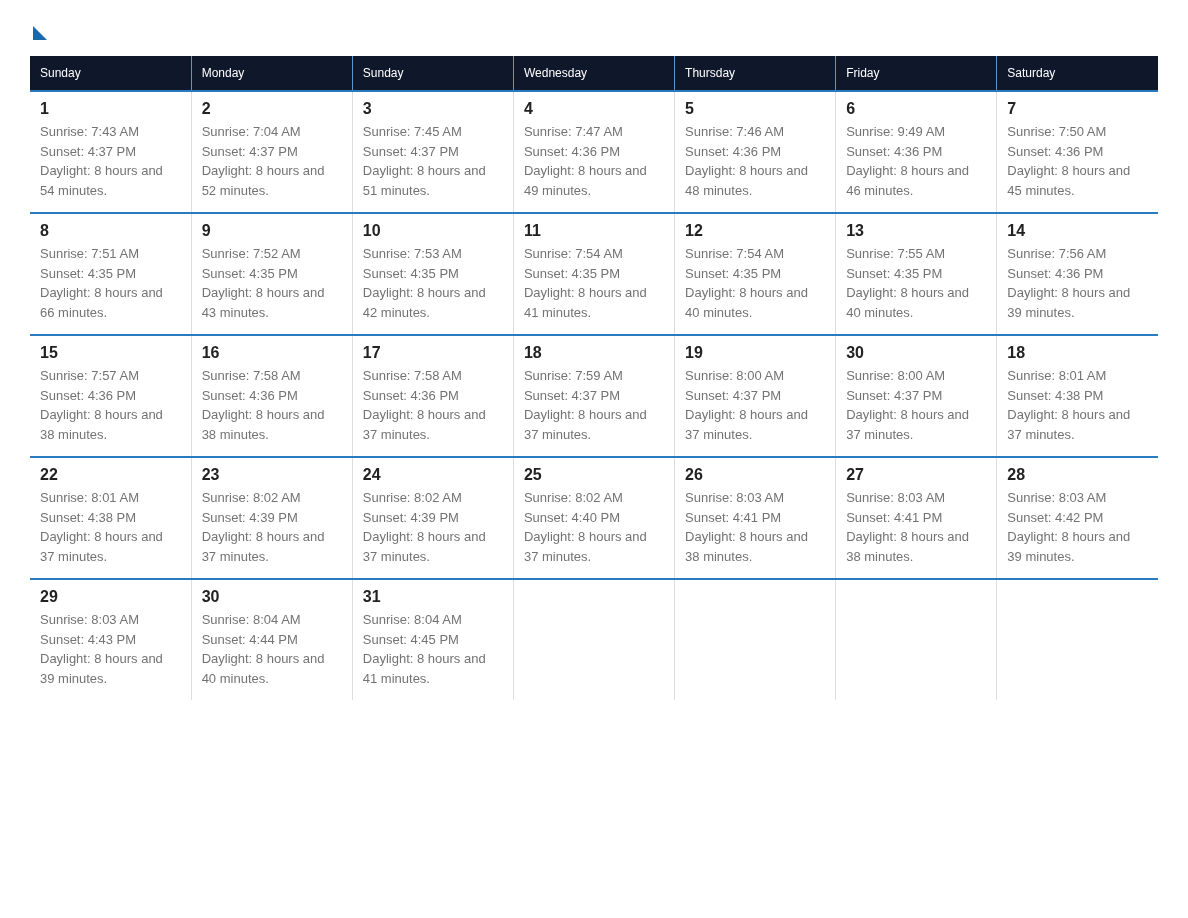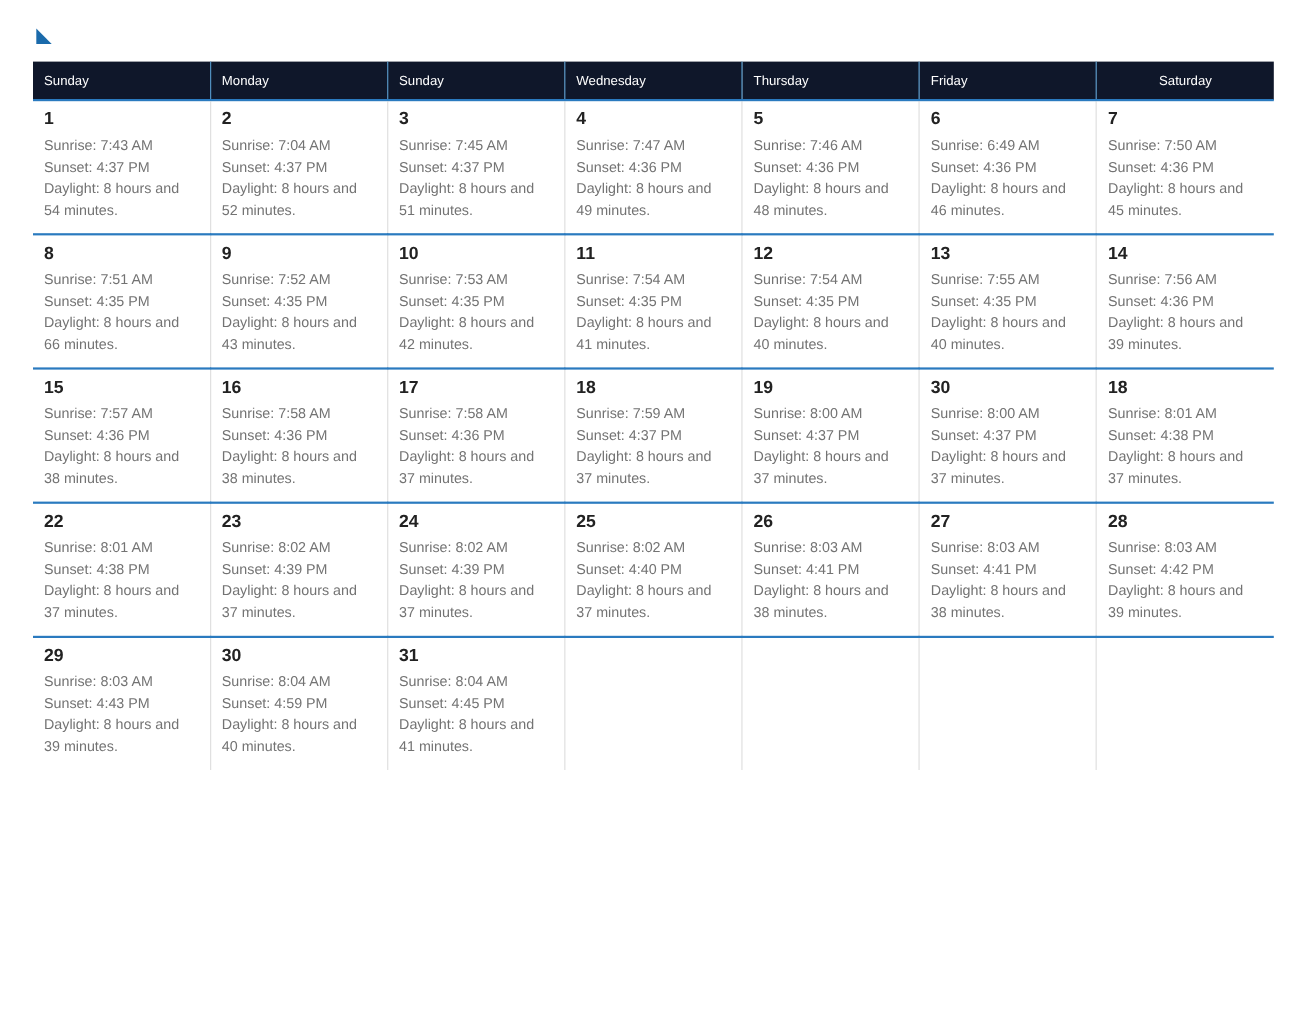--- a/index.html
+++ b/index.html
@@ -67,21 +67,21 @@
     }
     thead tr th {
       background-color: #0f172a;
       color: #fff;
       font-size: 12px;
       font-weight: normal;
       padding: 10px 10px;
       text-align: left;
       border-right: 1px solid #5599cc;
     }
-    thead tr th:last-child { border-right: none; text-align: center; }
+    thead tr th:last-child { border-right: none; }
     tbody tr {
       border-top: 2px solid #2a7abf;
     }
     tbody tr td {
       vertical-align: top;
       padding: 8px 10px 12px 10px;
       font-size: 13.5px;
       color: #333;
       border-right: 1px solid #ddd;
       min-height: 100px;
@@ -172,21 +172,21 @@
         <span class="day-num">5</span>
         <div class="day-info">
           <span>Sunrise: 7:46 AM</span><br>
           <span>Sunset: 4:36 PM</span><br>
           <span>Daylight: 8 hours and 48 minutes.</span>
         </div>
       </td>
         <td>
         <span class="day-num">6</span>
         <div class="day-info">
-          <span>Sunrise: 6:49 AM</span><br>
+          <span>Sunrise: 9:49 AM</span><br>
           <span>Sunset: 4:36 PM</span><br>
           <span>Daylight: 8 hours and 46 minutes.</span>
         </div>
       </td>
         <td>
         <span class="day-num">7</span>
         <div class="day-info">
           <span>Sunrise: 7:50 AM</span><br>
           <span>Sunset: 4:36 PM</span><br>
           <span>Daylight: 8 hours and 45 minutes.</span>
@@ -373,21 +373,21 @@
         <div class="day-info">
           <span>Sunrise: 8:03 AM</span><br>
           <span>Sunset: 4:43 PM</span><br>
           <span>Daylight: 8 hours and 39 minutes.</span>
         </div>
       </td>
         <td>
         <span class="day-num">30</span>
         <div class="day-info">
           <span>Sunrise: 8:04 AM</span><br>
-          <span>Sunset: 4:59 PM</span><br>
+          <span>Sunset: 4:44 PM</span><br>
           <span>Daylight: 8 hours and 40 minutes.</span>
         </div>
       </td>
         <td>
         <span class="day-num">31</span>
         <div class="day-info">
           <span>Sunrise: 8:04 AM</span><br>
           <span>Sunset: 4:45 PM</span><br>
           <span>Daylight: 8 hours and 41 minutes.</span>
         </div>

